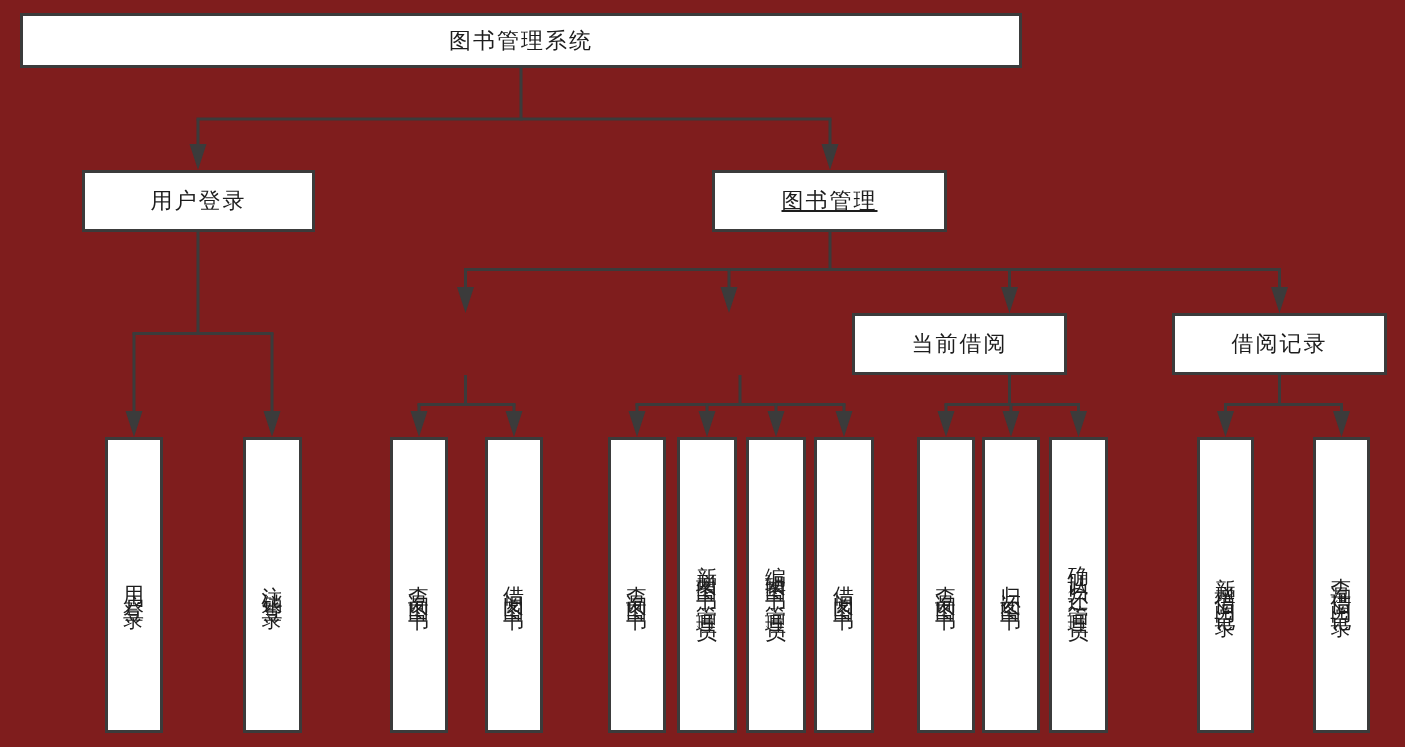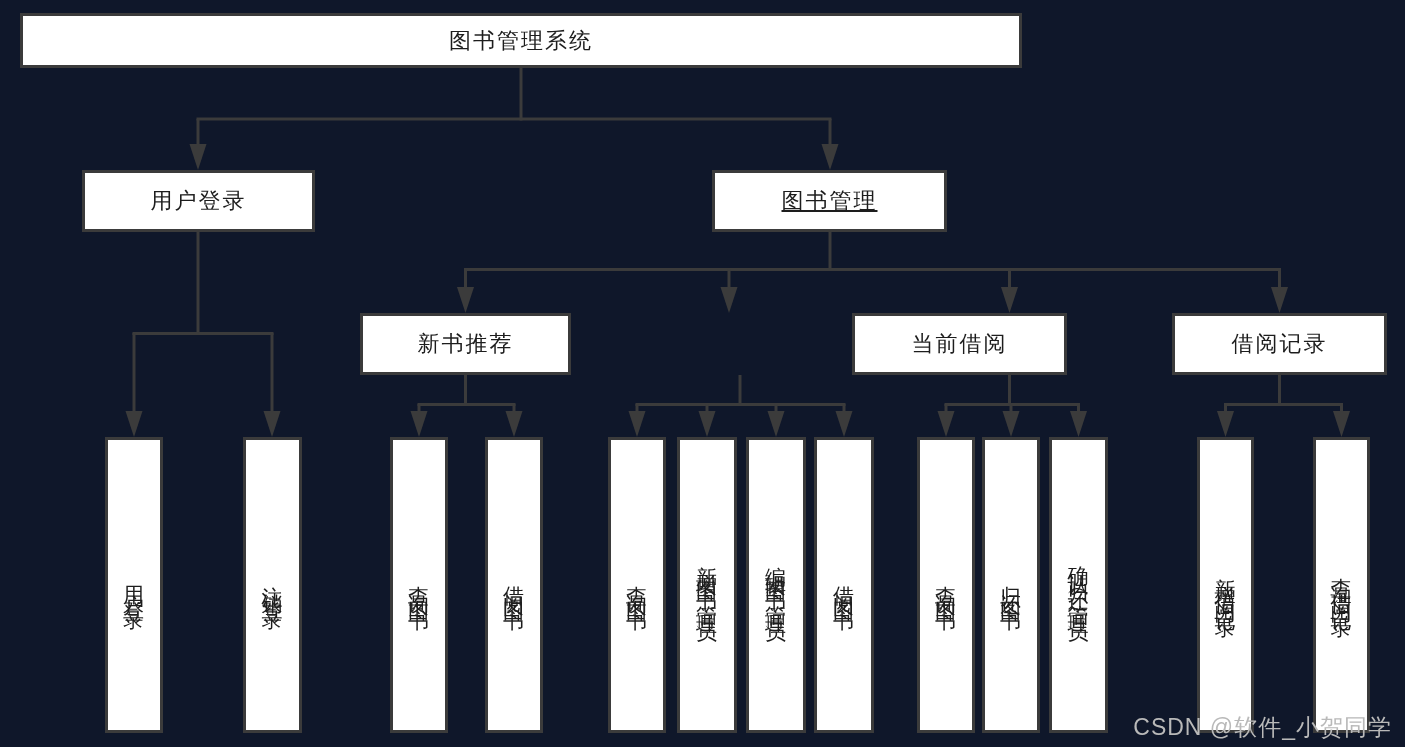--- a/index.html
+++ b/index.html
@@ -2,21 +2,21 @@
 <html><head>
 <meta charset="utf-8">
 <style>
   * { box-sizing: border-box; }
   html, body { margin: 0; padding: 0; background: #ffffff; }
   body { font-family: "Liberation Sans", "DejaVu Sans", sans-serif; }
   .canvas {
     position: relative;
     width: 1405px;
     height: 747px;
-    background: #0f172a;
+    background: #7f1d1d;
     overflow: hidden;
   }
   .connectors {
     position: absolute;
     left: 0; top: 0;
     z-index: 0;
   }
   .node {
     position: absolute;
     background: #ffffff;
@@ -133,23 +133,20 @@
     <span>图书管理系统</span>
   </div>
 
   <div class="node h-node" style="left:82px; top:170px; width:233px; height:62px;">
     <span>用户登录</span>
   </div>
   <div class="node h-node" style="left:712px; top:170px; width:235px; height:62px;text-decoration:underline;">
     <span>图书管理</span>
   </div>
 
-  <div class="node h-node" style="left:360px; top:313px; width:211px; height:62px;">
-    <span>新书推荐</span>
-  </div>
   <div class="node h-node" style="left:852px; top:313px; width:215px; height:62px;align-items:center;">
     <span>当前借阅</span>
   </div>
   <div class="node h-node" style="left:1172px; top:313px; width:215px; height:62px;">
     <span>借阅记录</span>
   </div>
 
   <div class="node v-node" style="left:105px; top:437px; width:58px; height:296px;">
     <span class="v-text">用户登录</span>
   </div>
@@ -187,15 +184,14 @@
     <span class="v-text">确认归还（管理员）</span>
   </div>
 
   <div class="node v-node" style="left:1197px; top:437px; width:57px; height:296px;">
     <span class="v-text">新增借阅记录</span>
   </div>
   <div class="node v-node" style="left:1313px; top:437px; width:57px; height:296px;">
     <span class="v-text">查询借阅记录</span>
   </div>
 
-  <div class="watermark">CSDN @软件_小贺同学</div>
 
 </div>
 
 </body></html>

